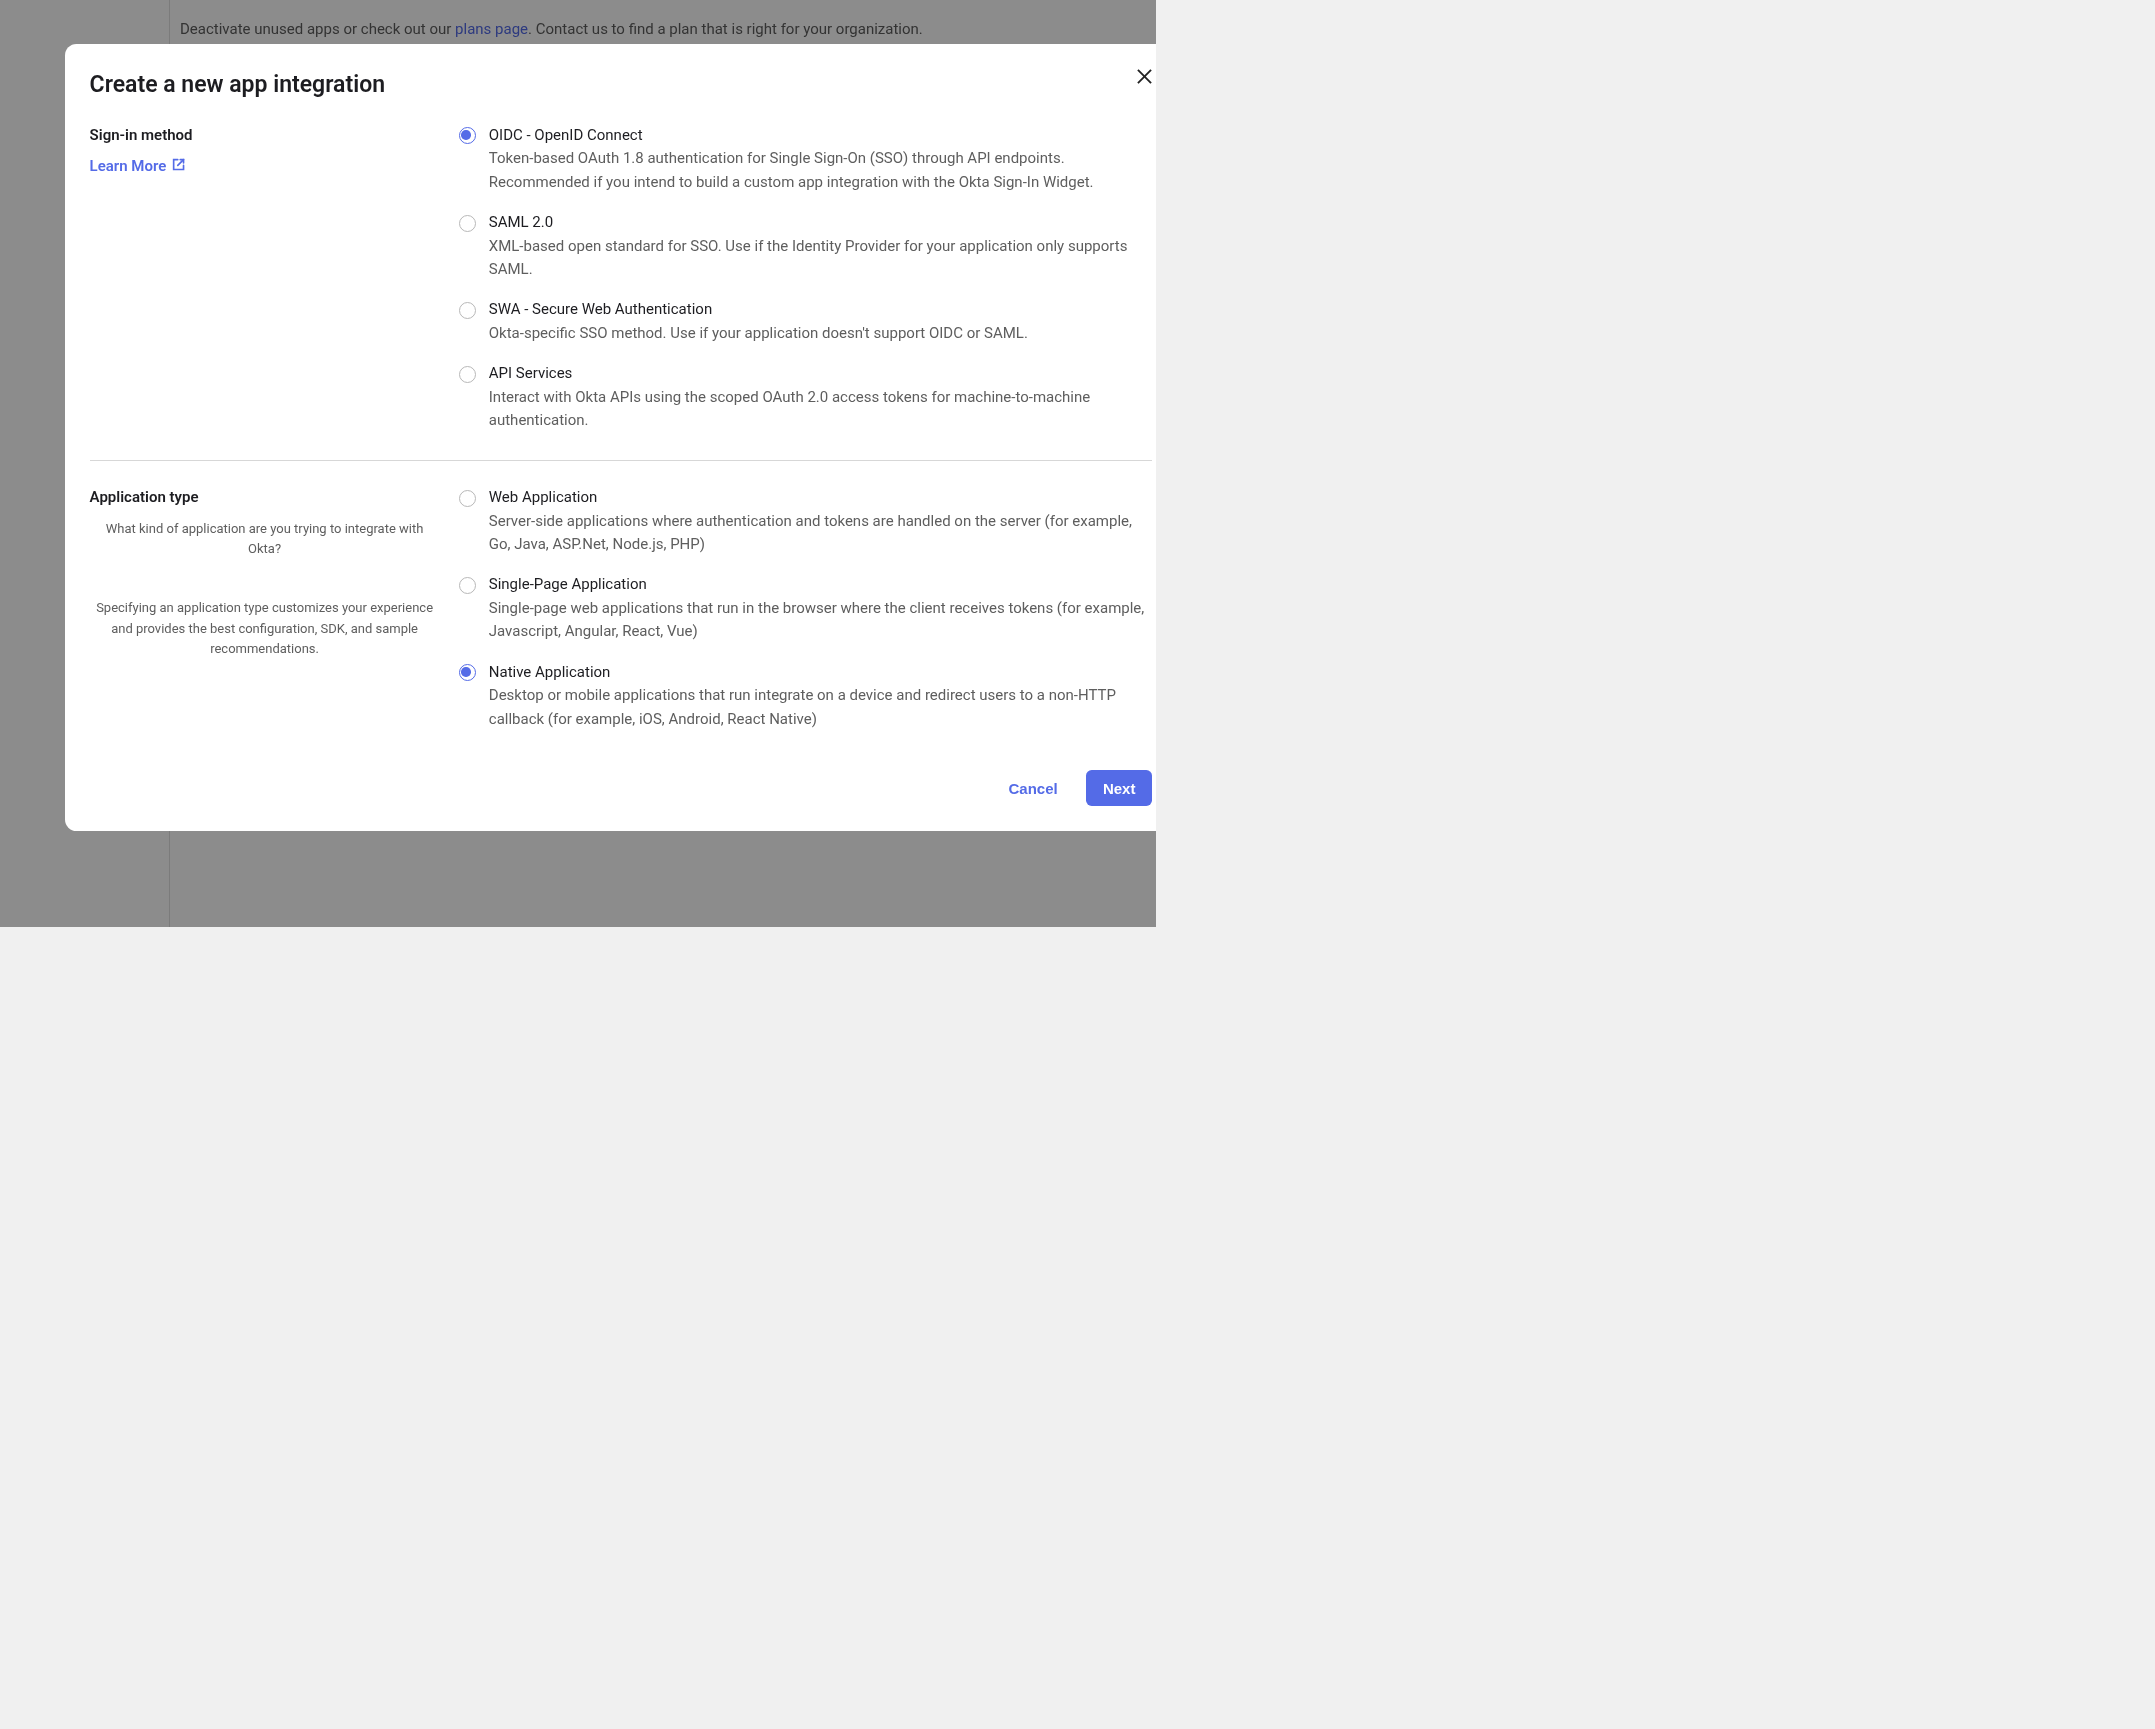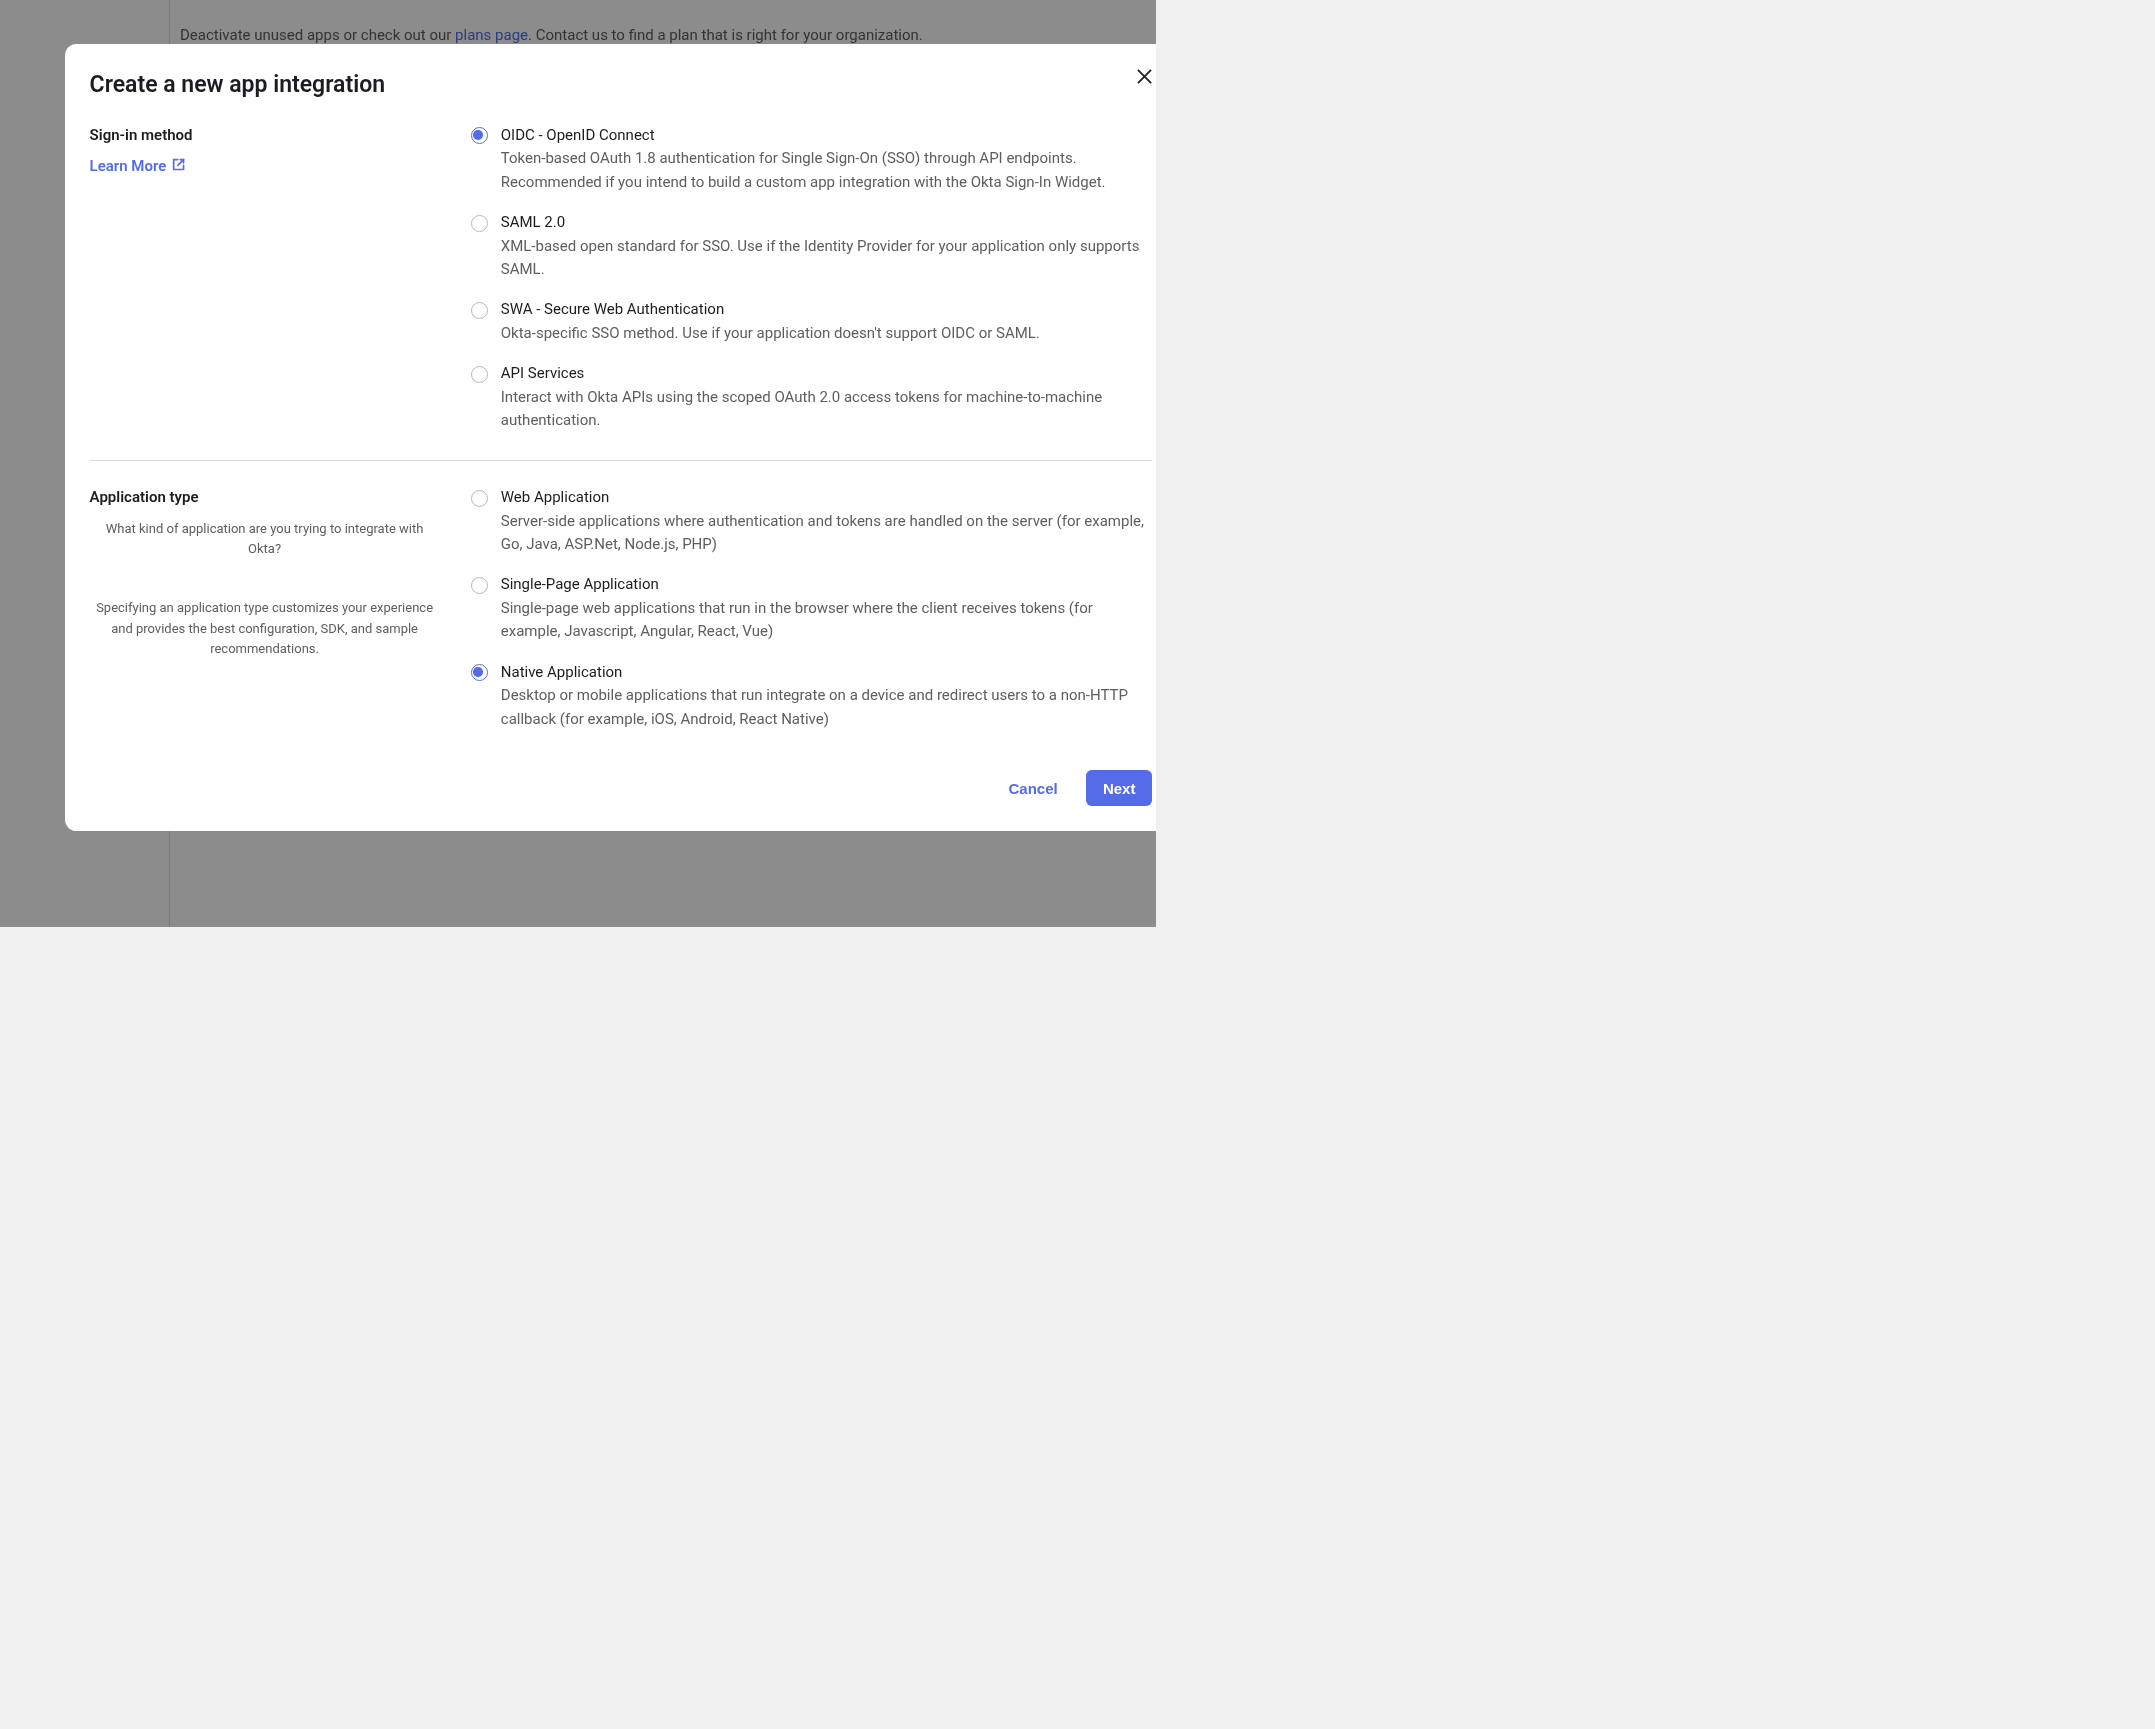--- a/index.html
+++ b/index.html
@@ -30,21 +30,21 @@
       left: 0;
       top: 0;
       width: 170px;
       height: 100%;
       background: #fff;
       border-right: 0.9px solid #e1e1e1;
     }
     .bg-header-text {
       position: absolute;
       left: 180px;
-      top: 26px;
+      top: 20px;
       font-size: 15px;
       color: #5e5e5e;
     }
     .bg-header-text a {
       color: #546be7;
       text-decoration: none;
     }
     .bg-tab-border {
       position: absolute;
       left: 170px;
@@ -113,21 +113,21 @@
     }
     .modal-title {
       font-size: 23px;
       font-weight: 600;
       color: #1d1d21;
       margin-bottom: 28px;
     }
     
     .section {
       display: flex;
-      gap: 31px;
+      gap: 19px;
       padding-bottom: 28px;
     }
     .section + .section {
       border-top: 0.9px solid #d7d7d7;
       padding-top: 26.5px;
     }
     .section-left {
       width: 350px;
       flex-shrink: 0;
     }

